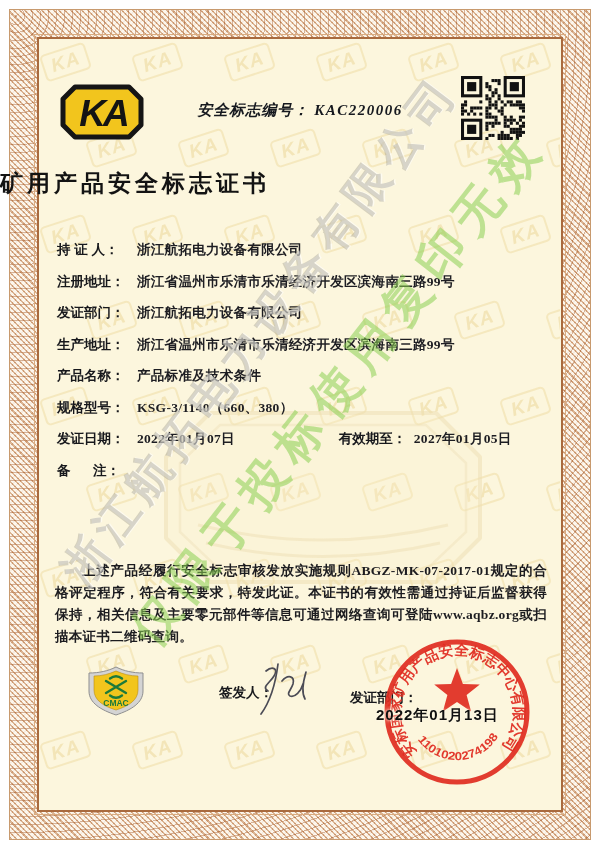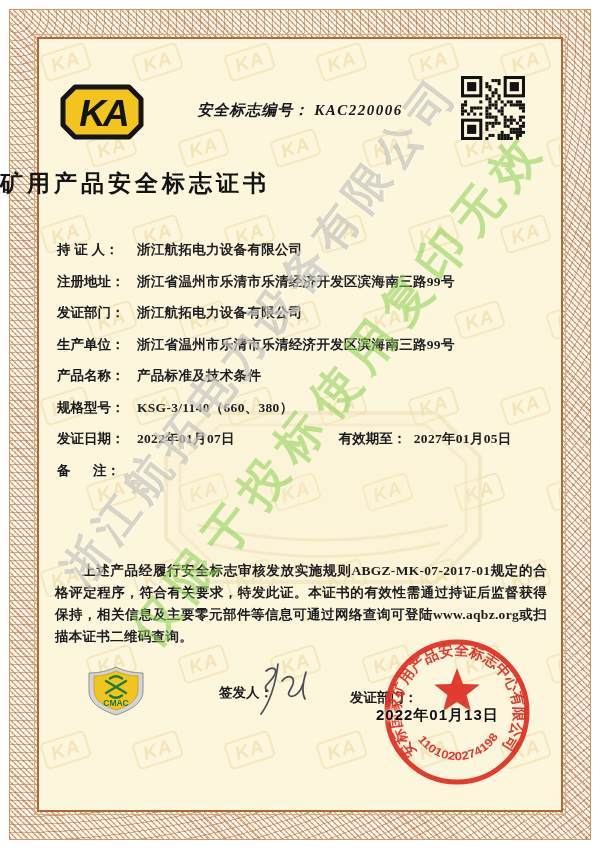--- a/index.html
+++ b/index.html
@@ -273,21 +273,21 @@
   </div>
   <div class="row">
     <span class="lbl">注册地址：</span>
     <span class="val">浙江省温州市乐清市乐清经济开发区滨海南三路99号</span>
   </div>
   <div class="row">
     <span class="lbl">发证部门：</span>
     <span class="val">浙江航拓电力设备有限公司</span>
   </div>
   <div class="row">
-    <span class="lbl">生产单位：</span>
+    <span class="lbl">生产地址：</span>
     <span class="val">浙江省温州市乐清市乐清经济开发区滨海南三路99号</span>
   </div>
   <div class="row">
     <span class="lbl">产品名称：</span>
     <span class="val">产品标准及技术条件</span>
   </div>
   <div class="row">
     <span class="lbl">规格型号：</span>
     <span class="val">KSG-3/1140（660、380）</span>
   </div>

